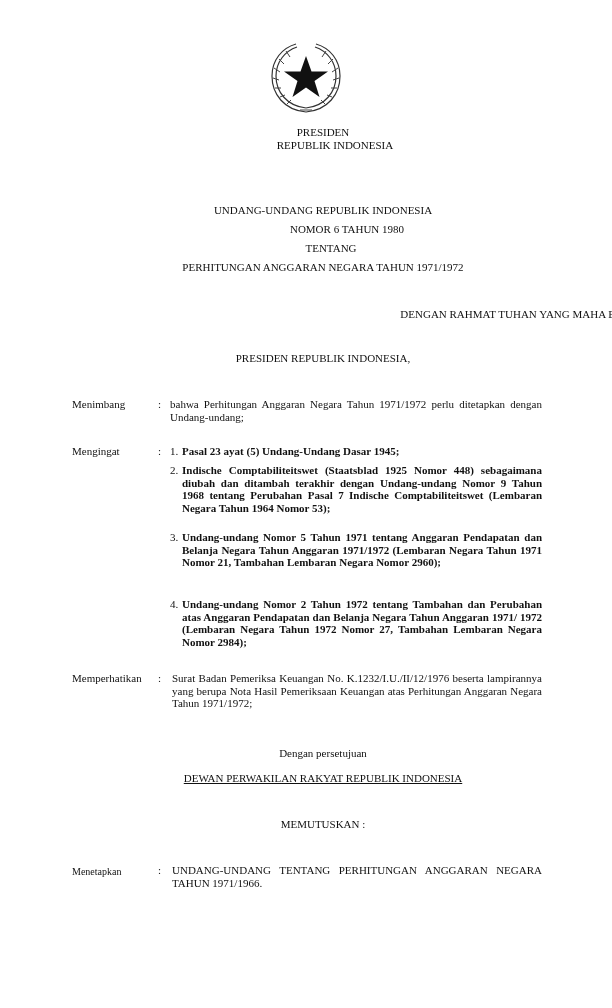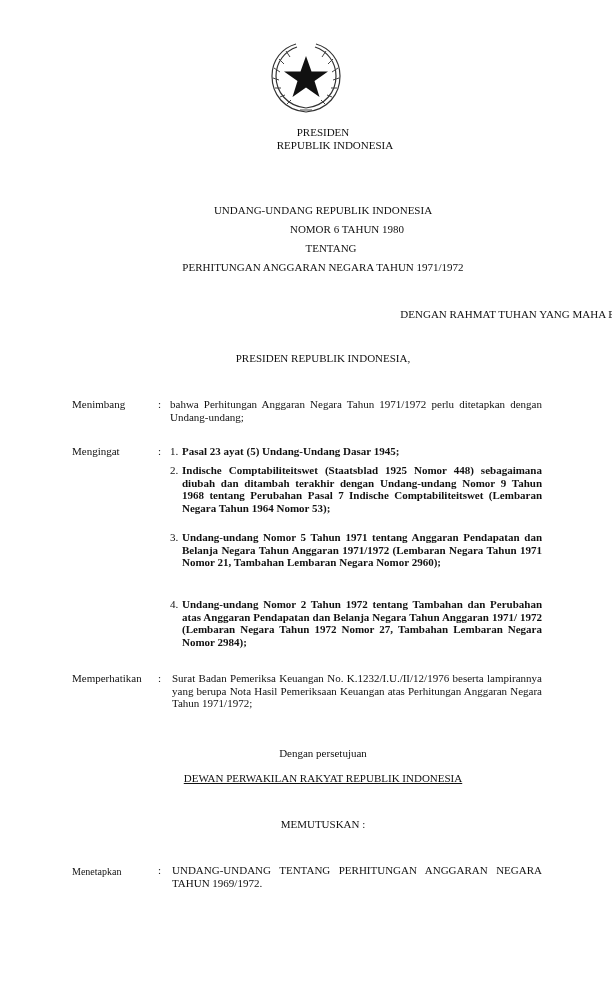--- a/index.html
+++ b/index.html
@@ -93,14 +93,14 @@
   <div class="body" style="left:100px; width:370px;">Surat Badan Pemeriksa Keuangan No. K.1232/I.U./II/12/1976 beserta lampirannya yang berupa Nota Hasil Pemeriksaan Keuangan atas Perhitungan Anggaran Negara Tahun 1971/1972;</div>
 </div>
 
 <div class="center" style="top:747px;">Dengan persetujuan</div>
 <div class="center" style="top:772px;text-decoration:underline;">DEWAN PERWAKILAN RAKYAT REPUBLIK INDONESIA</div>
 <div class="center" style="top:818px;">MEMUTUSKAN :</div>
 
 <div class="row" style="top:864px;">
   <span class="label small" style="top:2px;">Menetapkan</span>
   <span class="colon" style="left:86px;">:</span>
-  <div class="body" style="left:100px; width:370px;">UNDANG-UNDANG TENTANG PERHITUNGAN ANGGARAN NEGARA TAHUN 1969/1972.</div>
+  <div class="body" style="left:100px; width:370px;">UNDANG-UNDANG TENTANG PERHITUNGAN ANGGARAN NEGARA TAHUN 1971/1966.</div>
 </div>
 
 </body></html>

